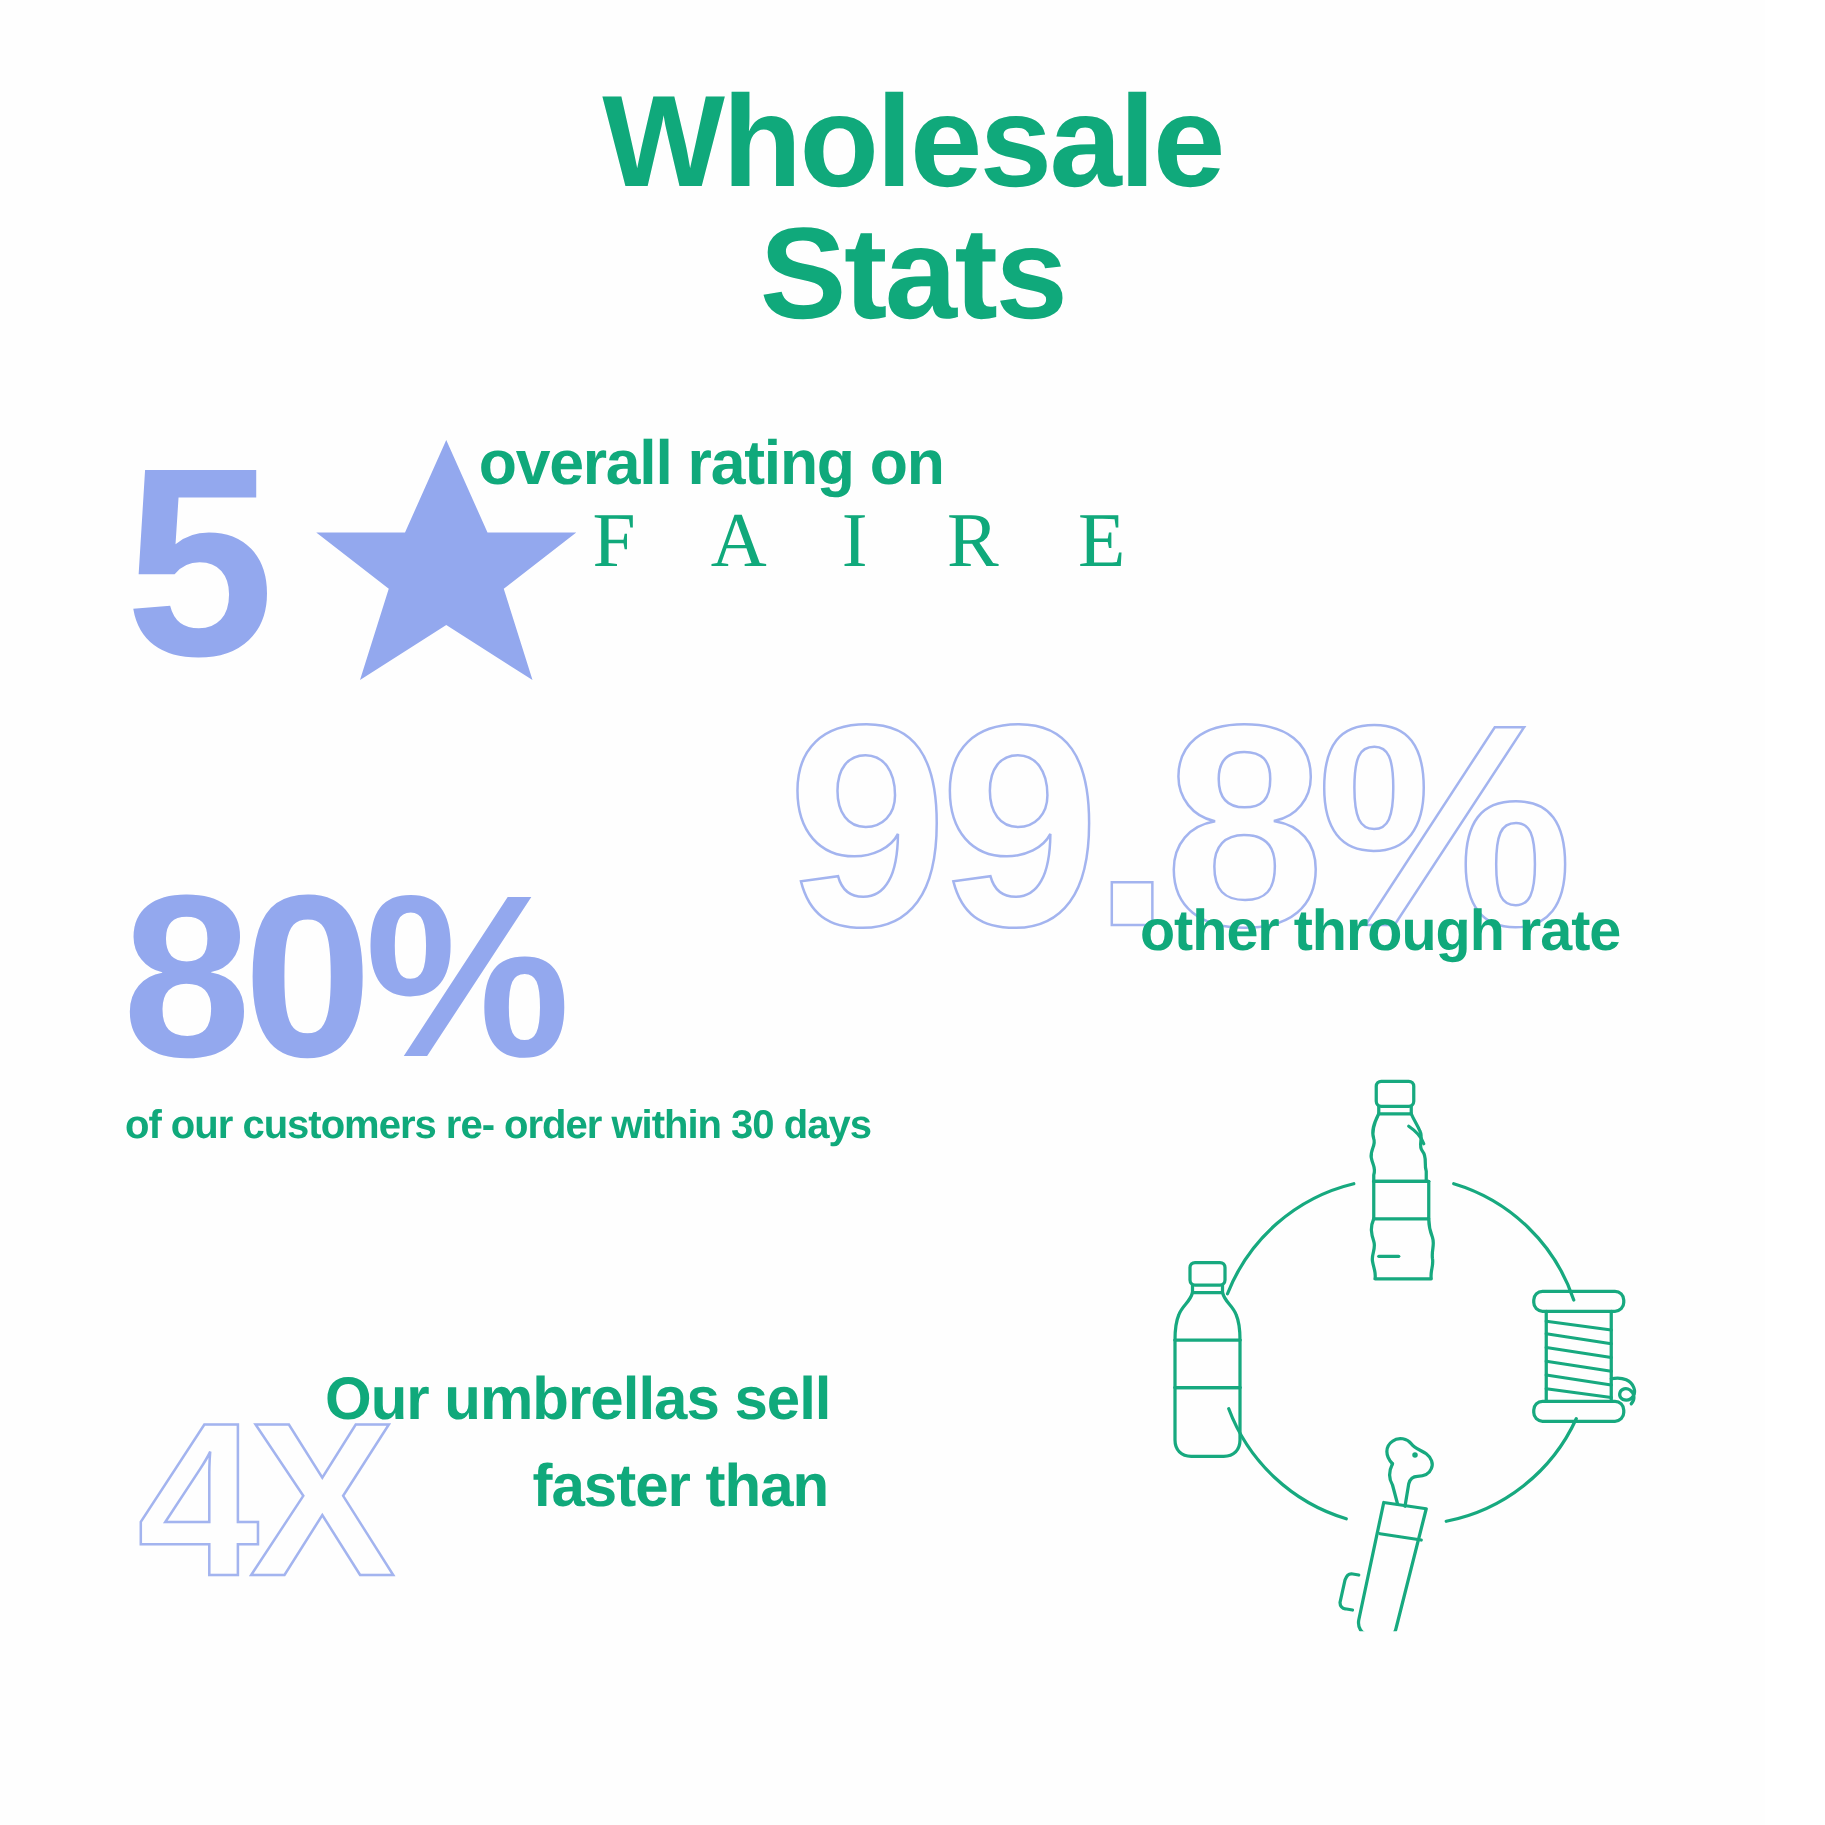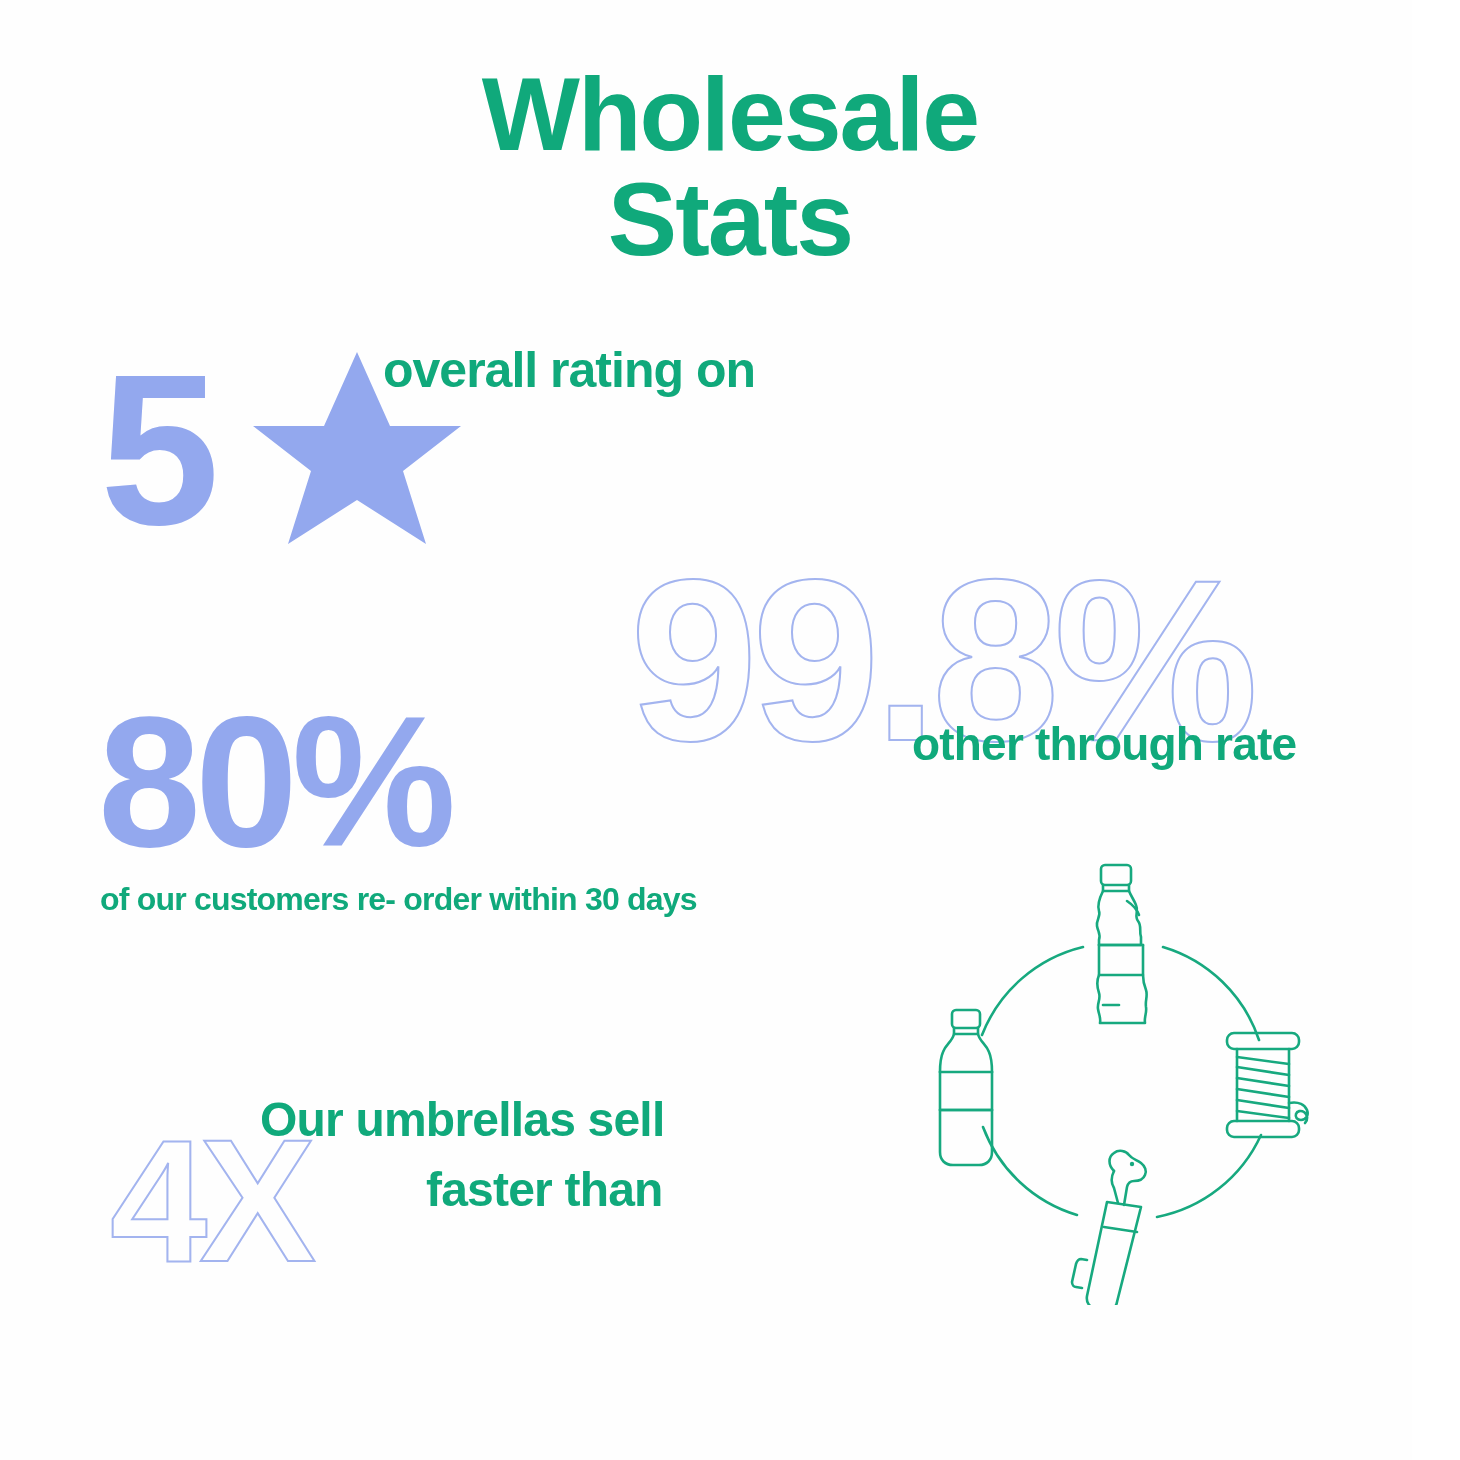--- a/index.html
+++ b/index.html
@@ -147,20 +147,21 @@
     <div class="abs blue-solid" id="rating-number">5</div>
 
     <div class="abs" id="rating-star">
       <svg width="210" height="200" viewBox="0 0 210 200" xmlns="http://www.w3.org/2000/svg">
         <polygon points="105,4 138,78 209,78 151,123 174,196 105,152 36,196 59,123 1,78 72,78" fill="#93A8EE"></polygon>
       </svg>
     </div>
 
     <div class="abs green-bold" id="rating-caption">overall rating on</div>
 
+    <div class="abs" id="rating-brand">F A I R E</div>
   </div>
 
   <div class="abs" id="stat-sellthrough">
     <div class="abs blue-outline" id="sellthrough-number">99.8%</div>
     <div class="abs green-bold" id="sellthrough-caption">other through rate</div>
   </div>
 
   <div class="abs" id="stat-reorder">
     <div class="abs blue-solid" id="reorder-number">80%</div>
     <div class="abs green-bold" id="reorder-caption">

